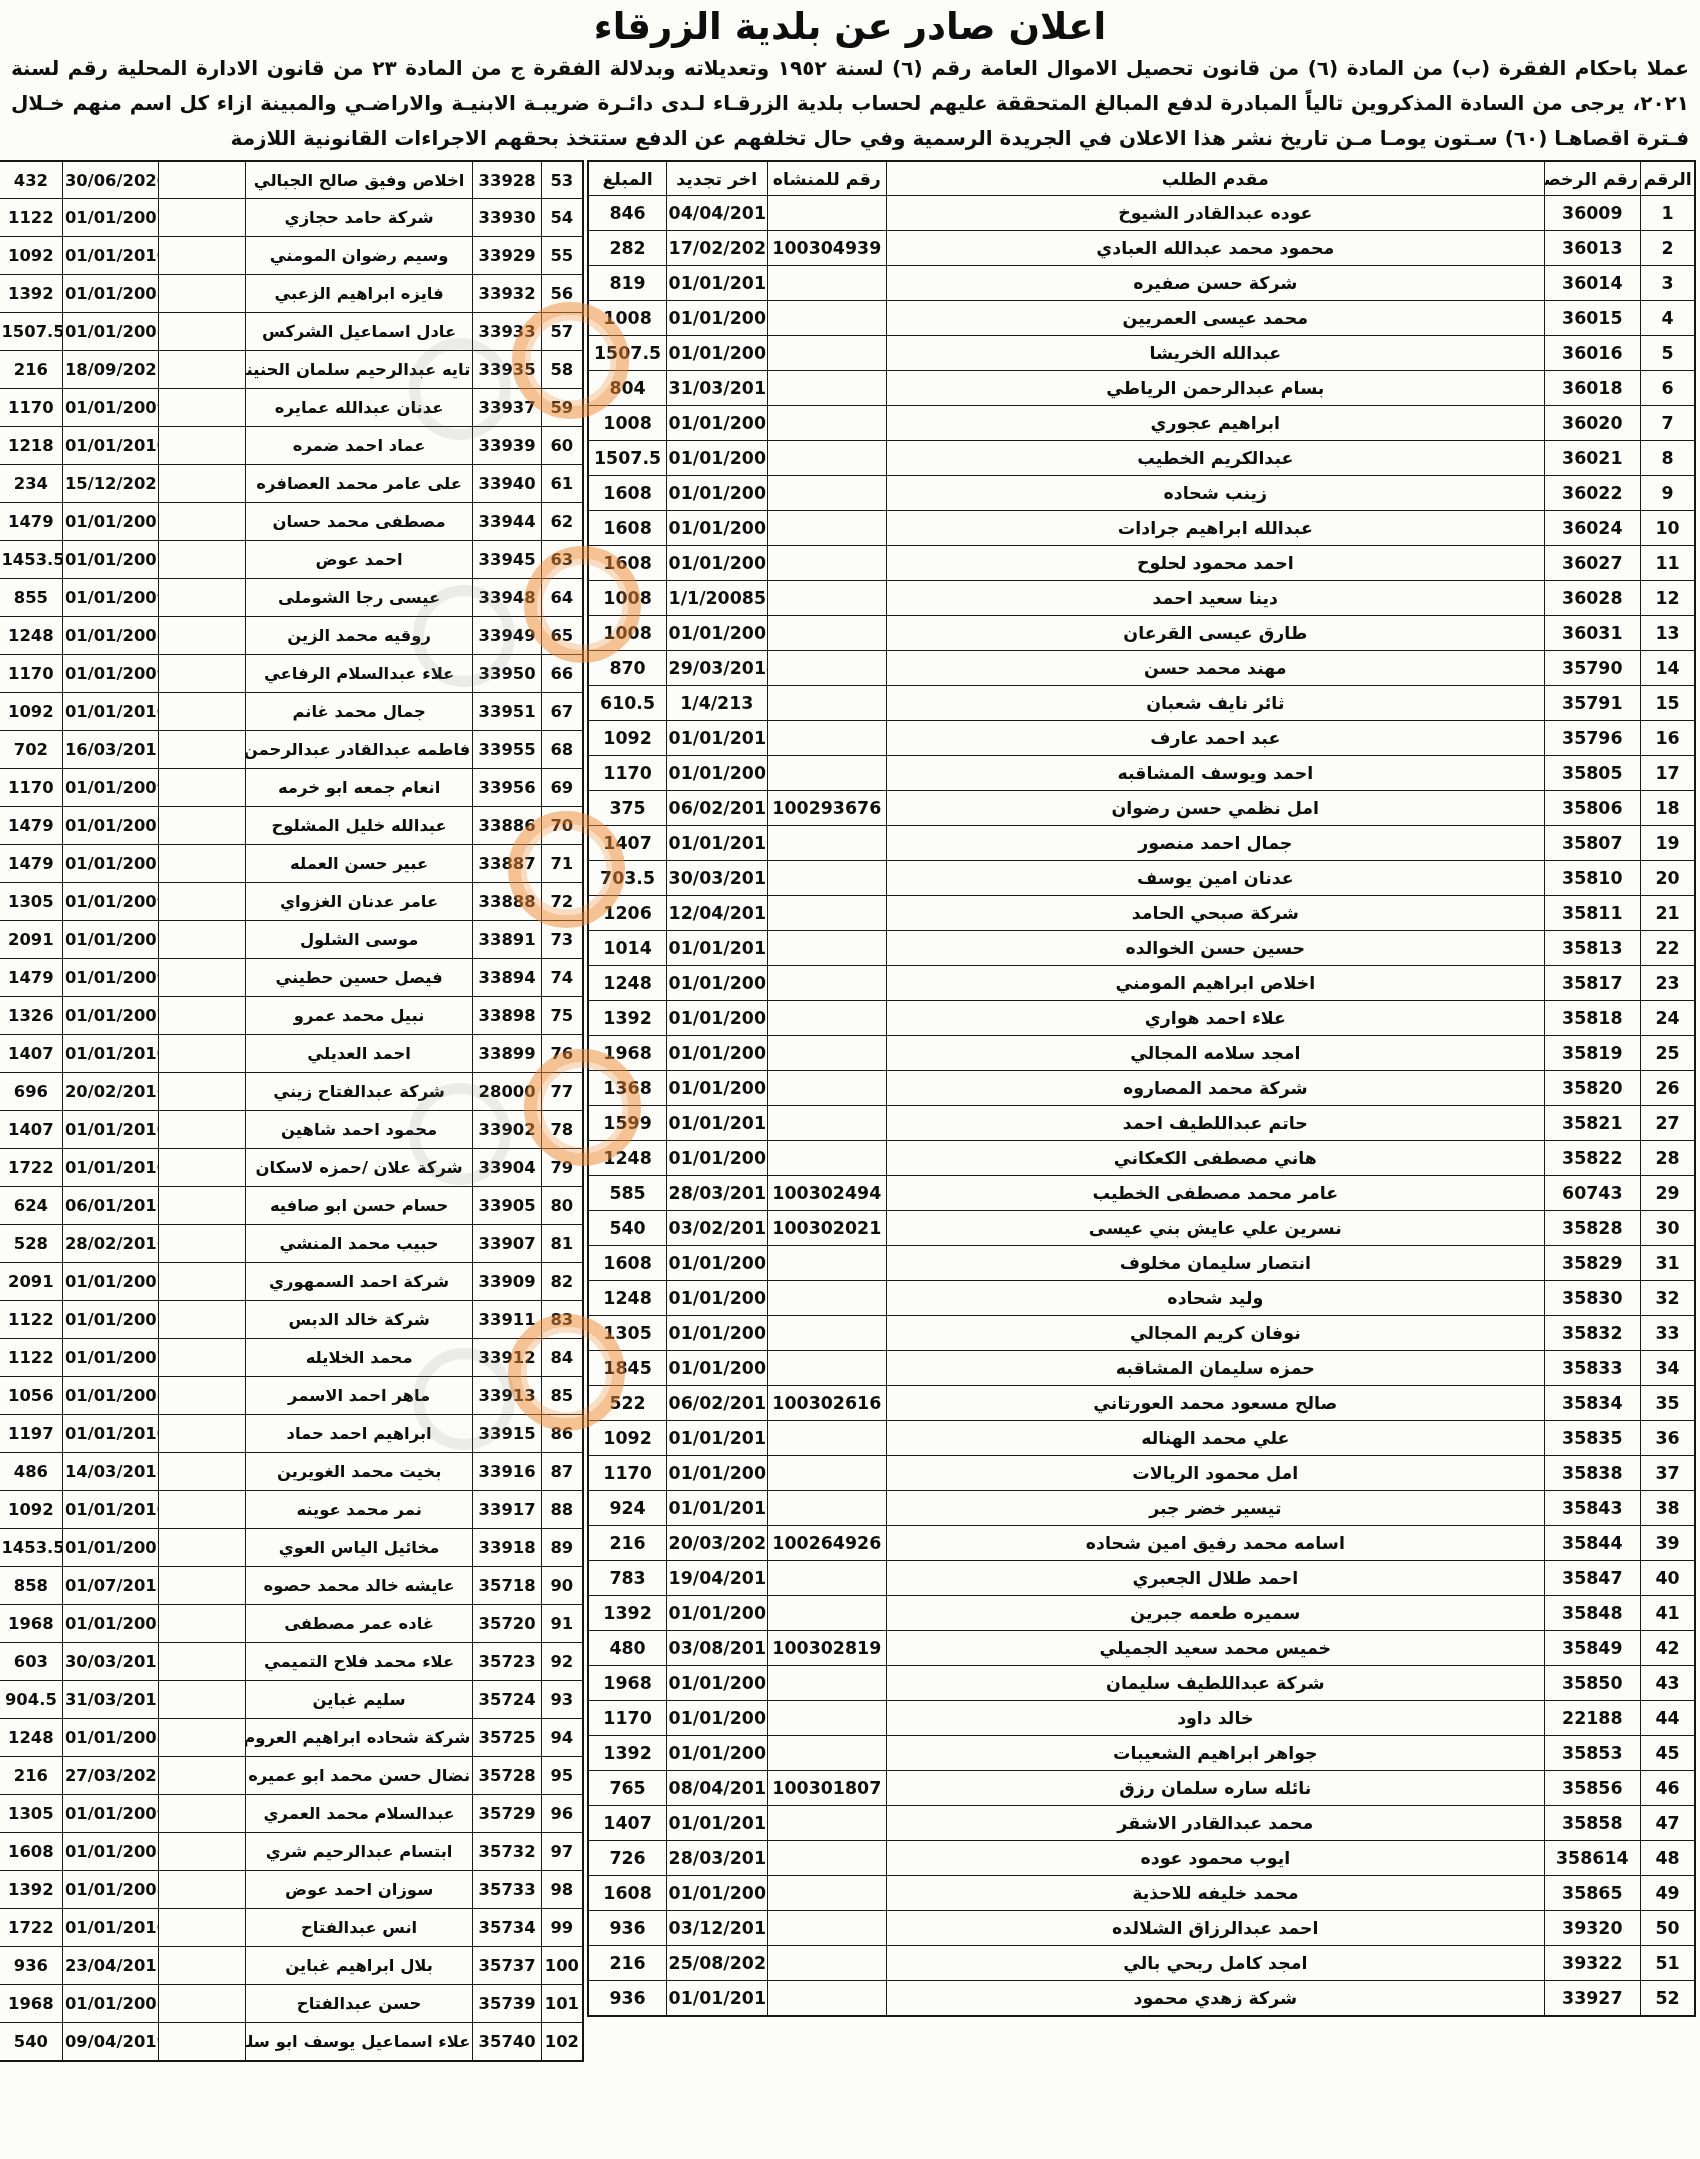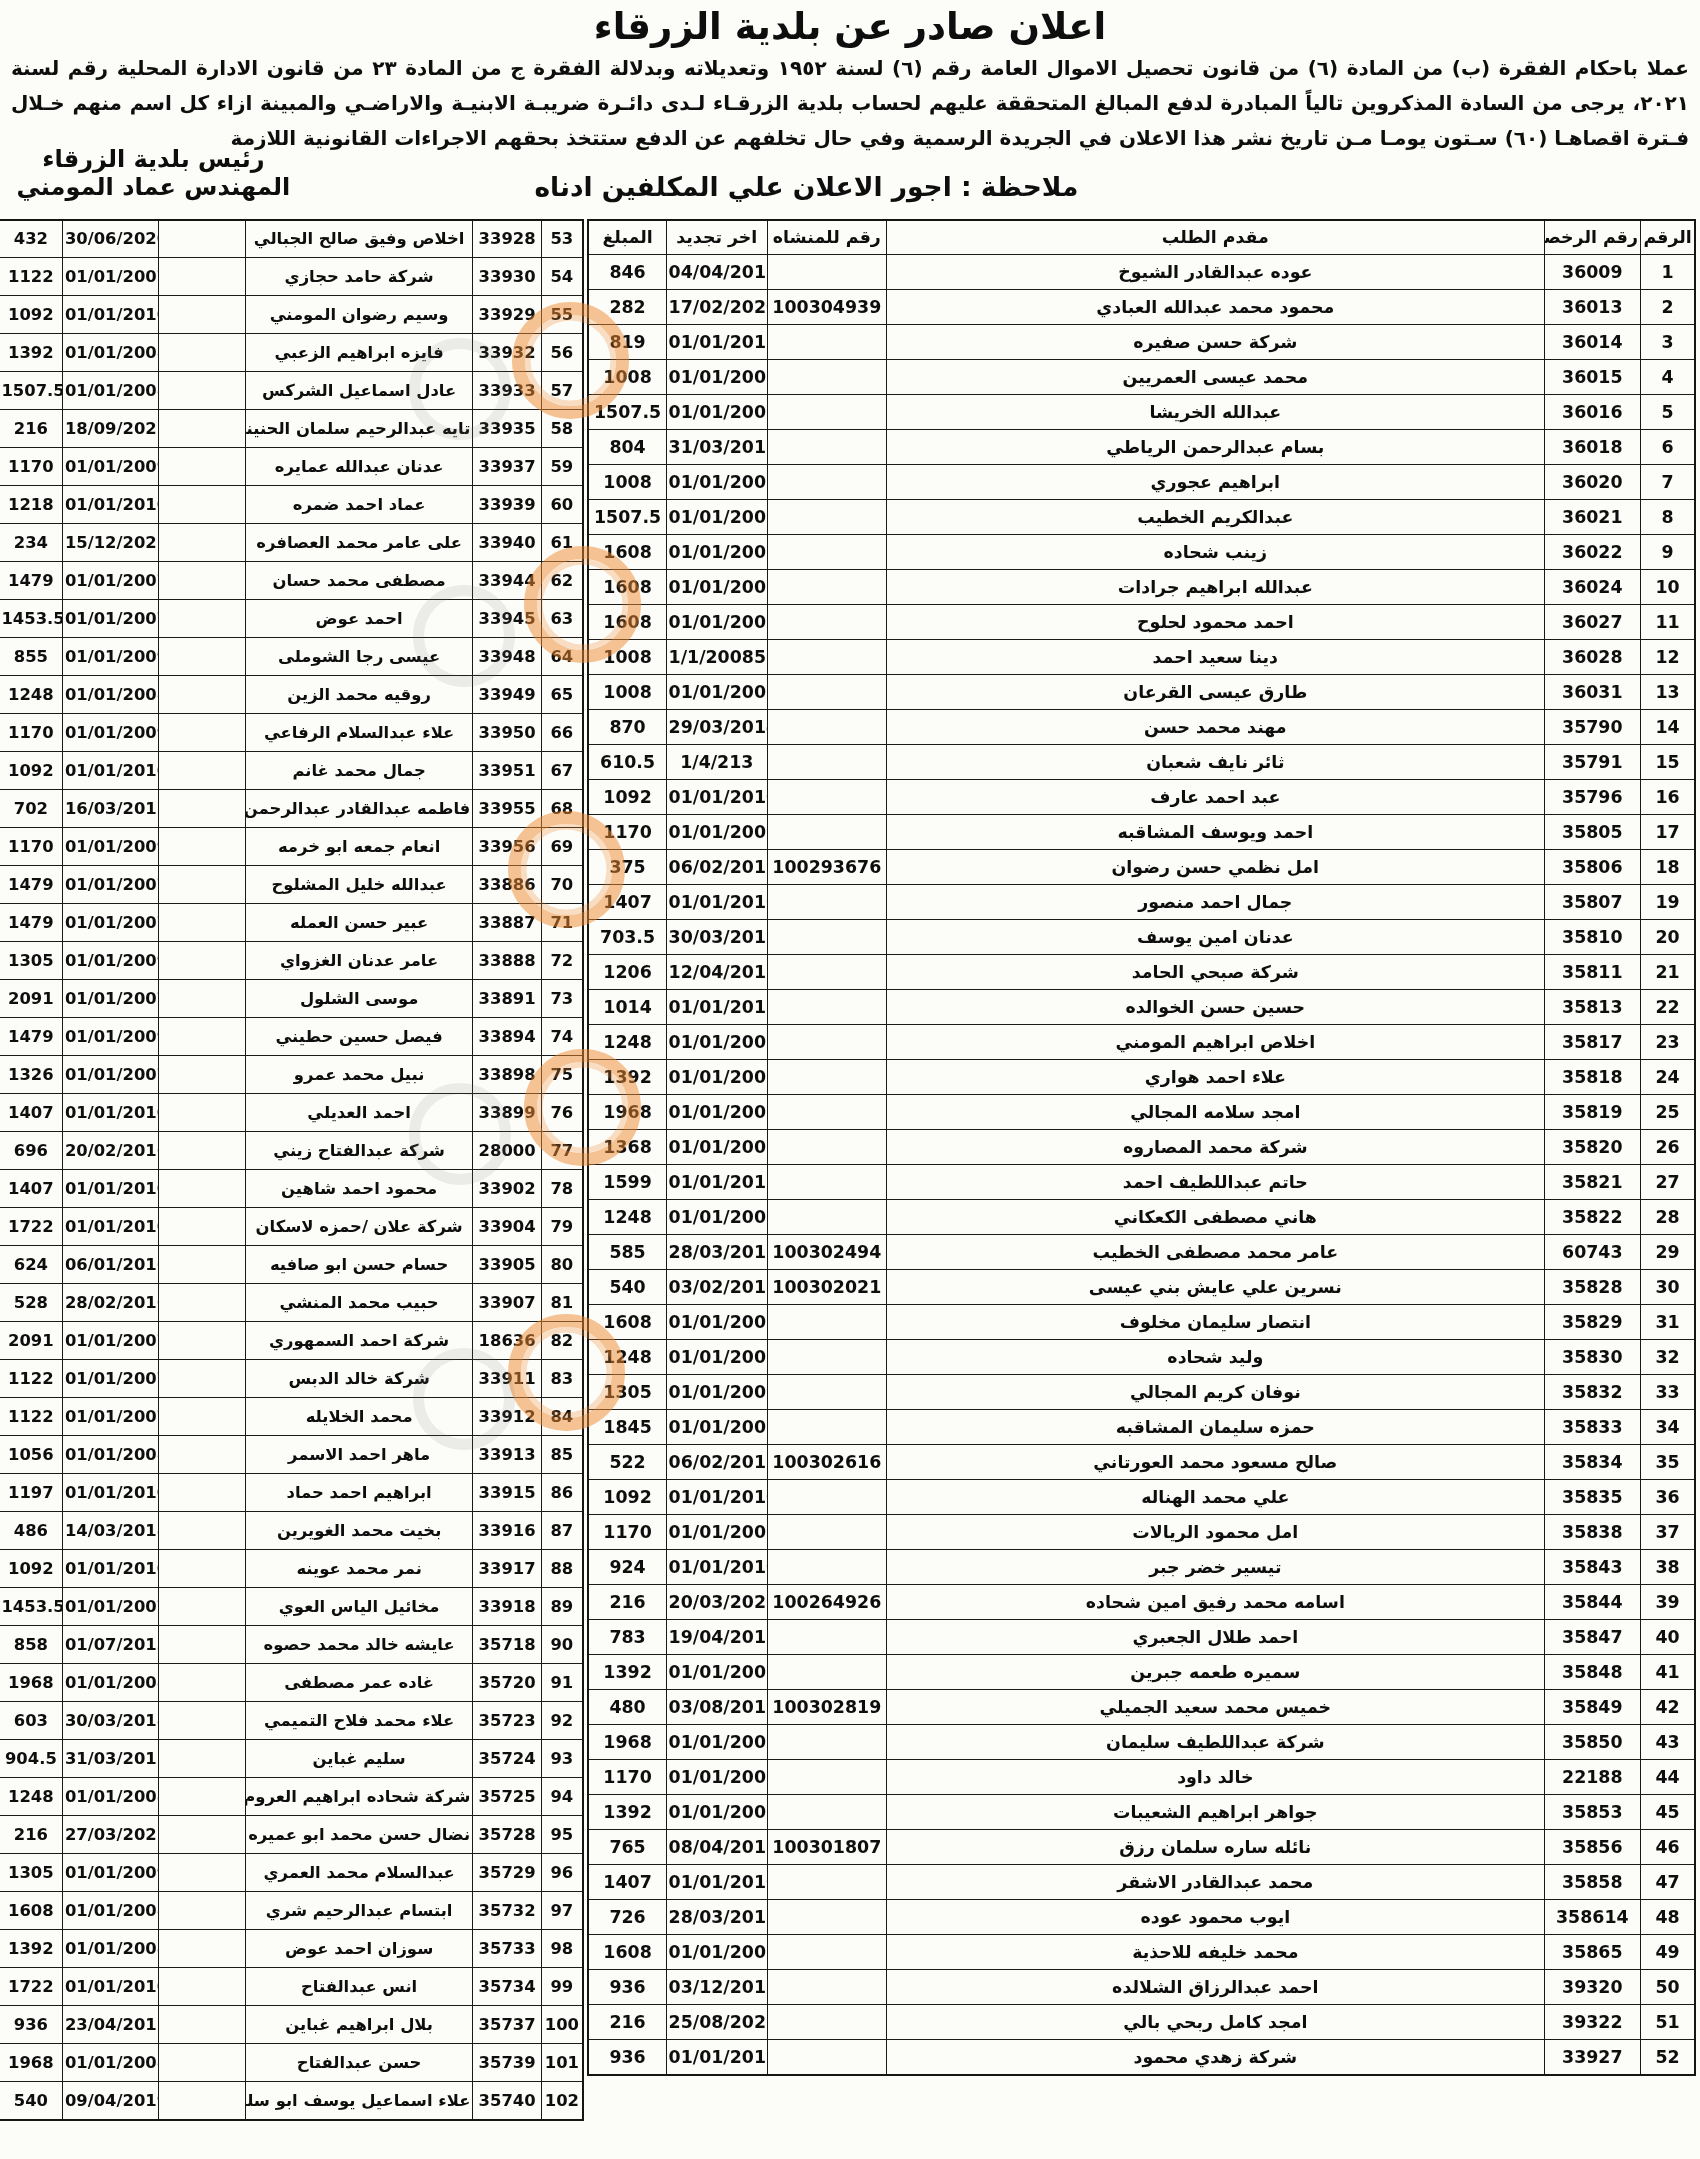--- a/index.html
+++ b/index.html
@@ -73,27 +73,20 @@
 </style>
 </head>
 <body>
 
 <div class="page">
 
   <div class="title">اعلان صادر عن بلدية الزرقاء</div>
 
   <p class="lead">عملا باحكام الفقرة (ب) من المادة (٦) من قانون تحصيل الاموال العامة رقم (٦) لسنة ١٩٥٢ وتعديلاته وبدلالة الفقرة ج من المادة ٢٣ من قانون الادارة المحلية رقم لسنة ٢٠٢١، يرجى من السادة المذكروين تالياً المبادرة لدفع المبالغ المتحققة عليهم لحساب بلدية الزرقـاء لـدى دائـرة ضريبـة الابنيـة والاراضـي والمبينة ازاء كل اسم منهم خـلال فـترة اقصاهـا (٦٠) سـتون يومـا مـن تاريخ نشر هذا الاعلان في الجريدة الرسمية وفي حال تخلفهم عن الدفع ستتخذ بحقهم الاجراءات القانونية اللازمة</p>
 
-  <div class="subrow">
-    <div class="signature">
-      <div>رئيس بلدية الزرقاء</div>
-      <div>المهندس عماد المومني</div>
-    </div>
-    <div class="note">ملاحظة : اجور الاعلان علي المكلفين ادناه</div>
-  </div>
 
   <div class="tables">
     <table class="t" id="table-right">
       <colgroup>
         <col style="width:55px">
           <col style="width:96px">
           <col style="width:658px">
         <col style="width:119px">
           <col style="width:101px">
           <col style="width:78px">
@@ -765,21 +758,21 @@
           <tr>
             <td dir="ltr">81</td>
             <td dir="ltr">33907</td>
             <td>حبيب محمد المنشي</td>
             <td dir="ltr"></td>
             <td dir="ltr">28/02/2016</td>
             <td dir="ltr">528</td>
           </tr>
           <tr>
             <td dir="ltr">82</td>
-            <td dir="ltr">18636</td>
+            <td dir="ltr">33909</td>
             <td>شركة احمد السمهوري</td>
             <td dir="ltr"></td>
             <td dir="ltr">01/01/2007</td>
             <td dir="ltr">2091</td>
           </tr>
           <tr>
             <td dir="ltr">83</td>
             <td dir="ltr">33911</td>
             <td>شركة خالد الدبس</td>
             <td dir="ltr"></td>

